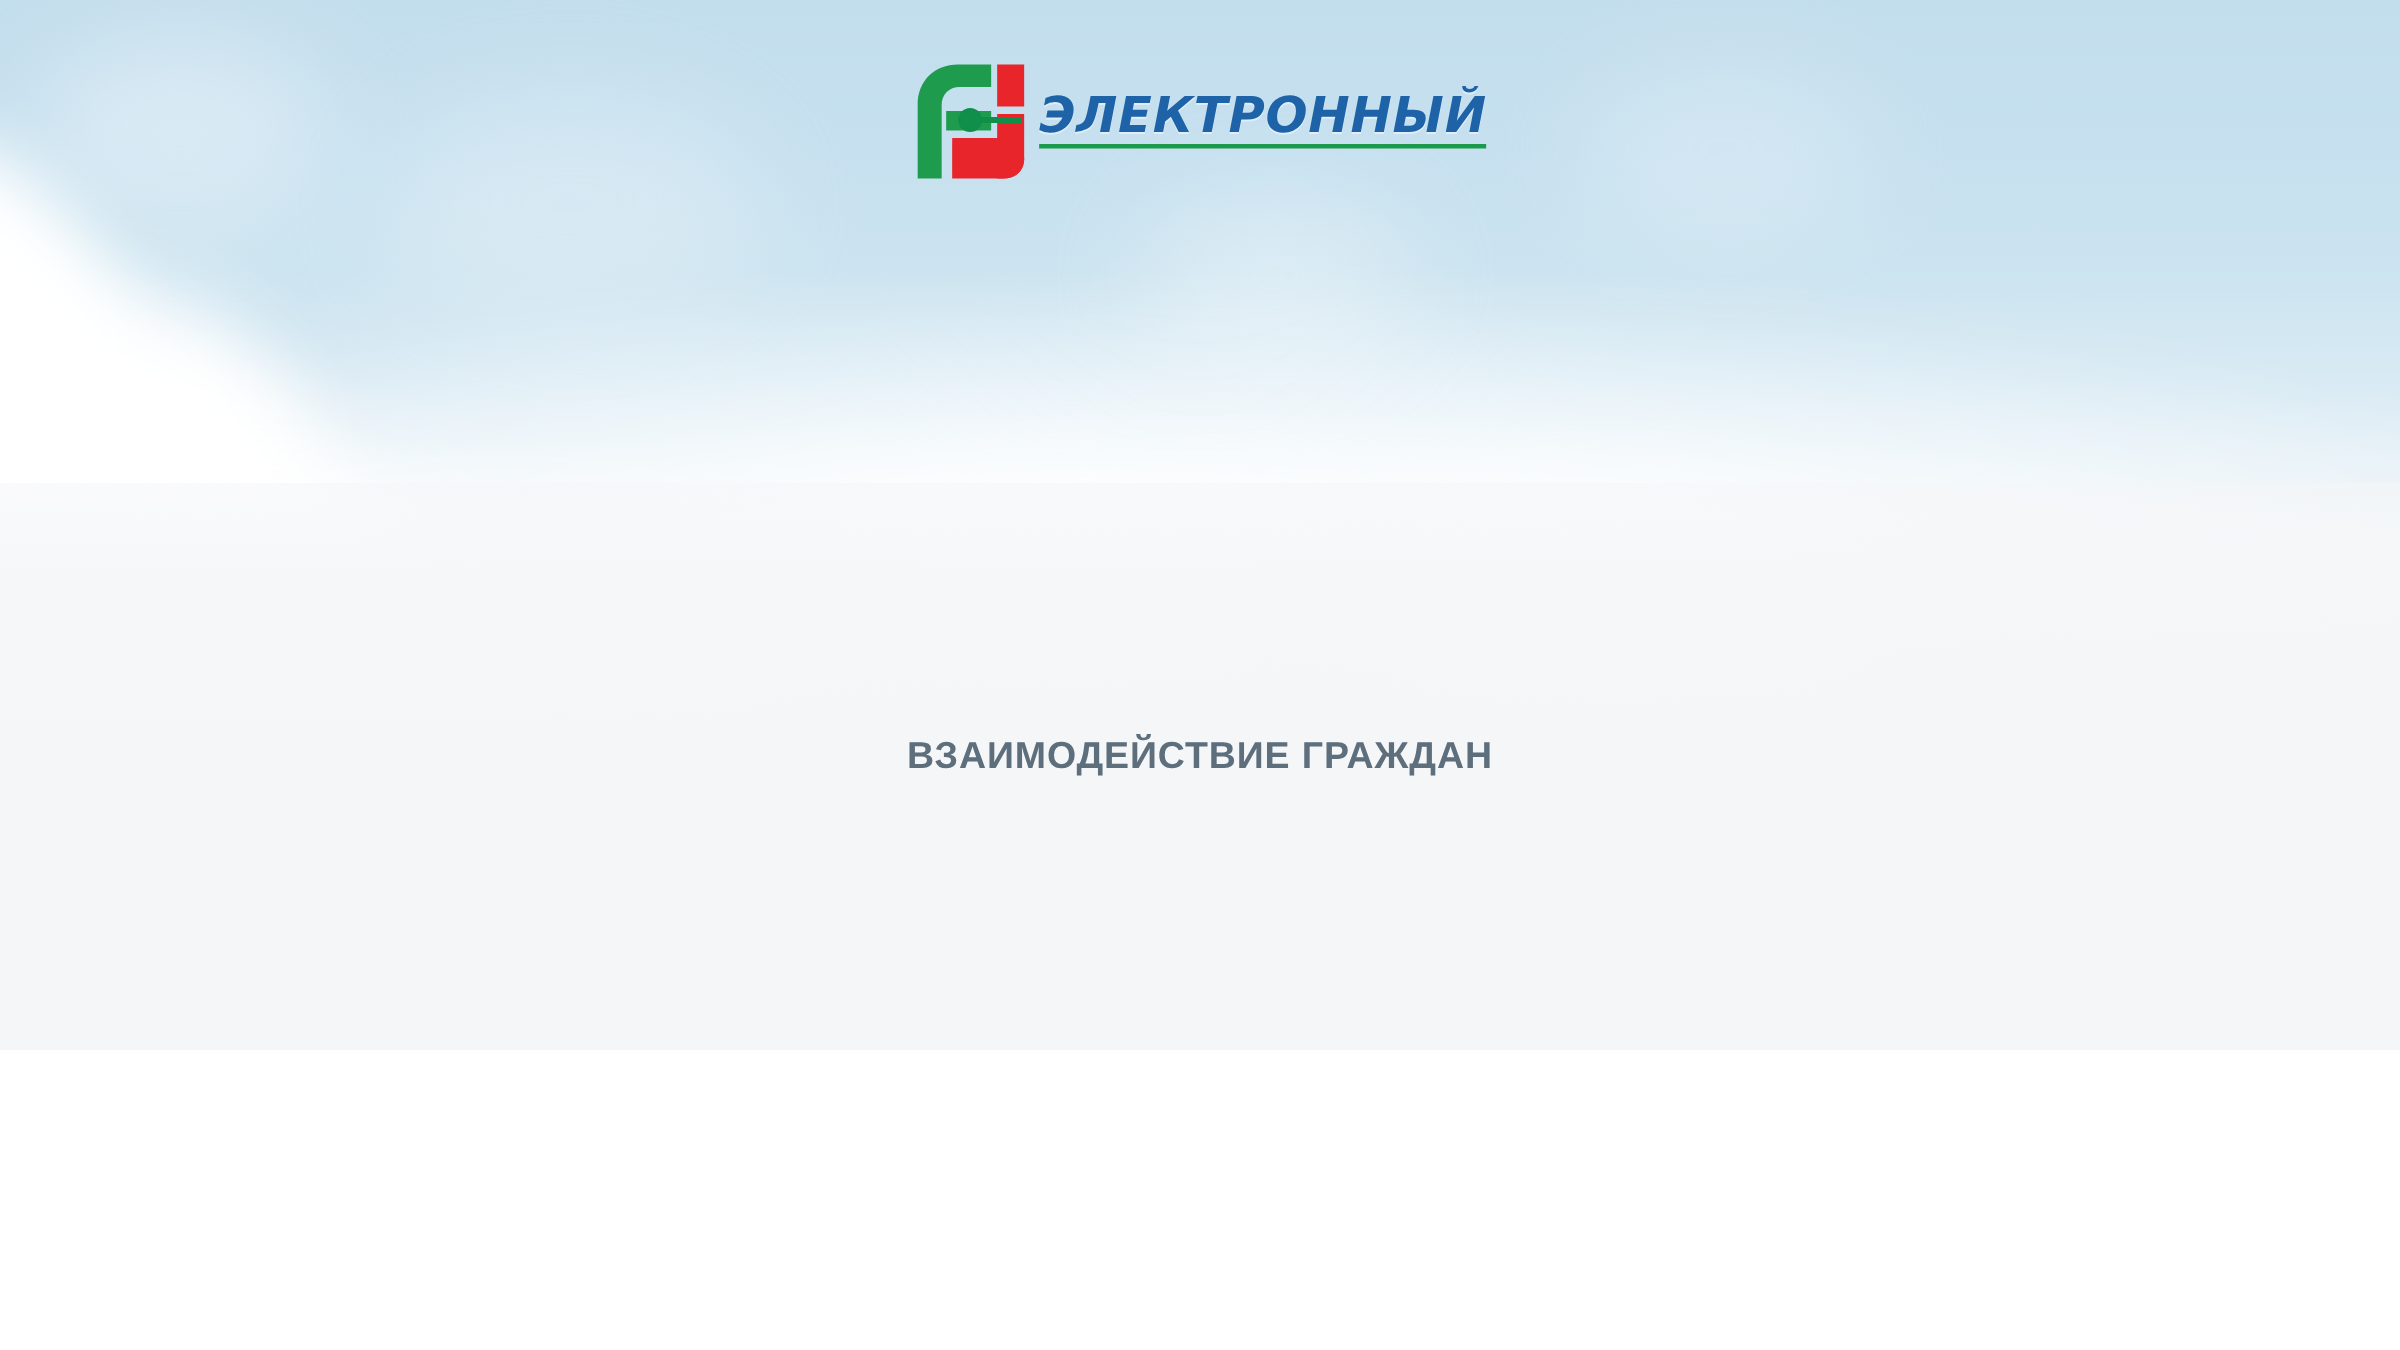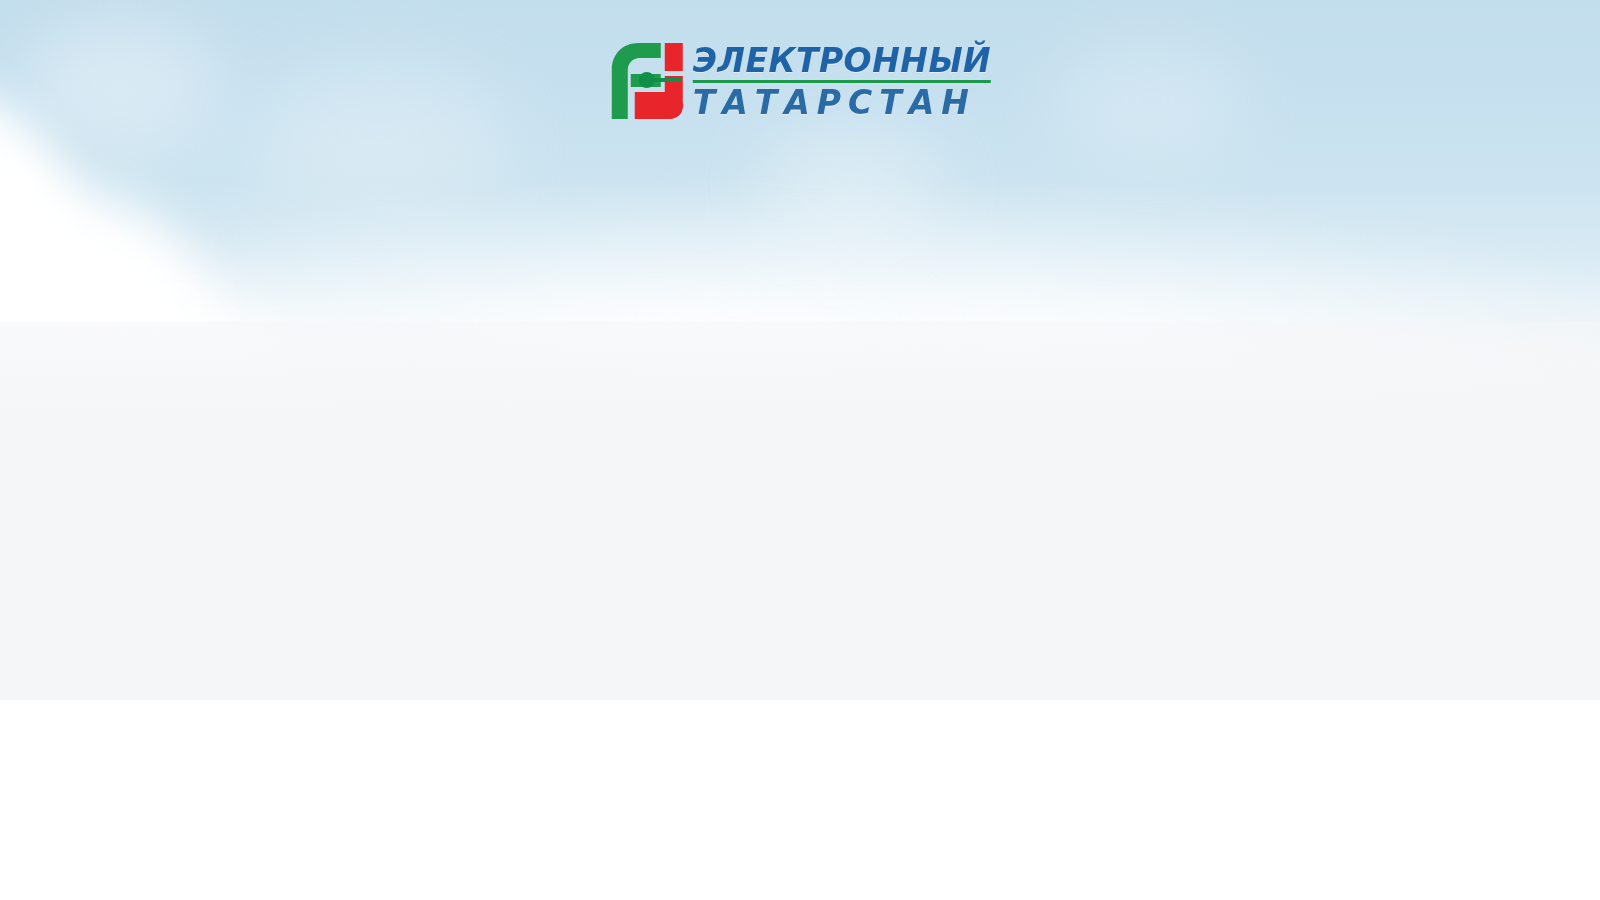--- a/index.html
+++ b/index.html
@@ -219,22 +219,22 @@
       <path d="M56 3 L74 3 L74 31 L56 31 Z" fill="#e8252b"></path>
       <path d="M26 52 L60 52 C68 52 74 58 74 66 C74 74 68 79 60 79 L26 79 Z" fill="#e8252b"></path>
       <path d="M56 36 L74 36 L74 66 C74 74 68 79 60 79 L56 79 Z" fill="#e8252b"></path>
 
       <rect x="38" y="38" width="34" height="4" fill="#0f8f4a"></rect>
       <circle cx="38" cy="40" r="8" fill="#0f8f4a"></circle>
     </svg>
     <div class="logo-words">
       <div class="logo-line1">ЭЛЕКТРОННЫЙ</div>
       <div class="logo-rule"></div>
-      <div class="logo-line2">ТАТАРСТАН</div>
     </div>
   </div>
 
   <div class="text-block">
     <div class="subtitle">
+      <span class="sub-line">ВЗАИМОДЕЙСТВИЕ ГРАЖДАН</span>
     </div>
   </div>
 
 </div>
 
 </body></html>

